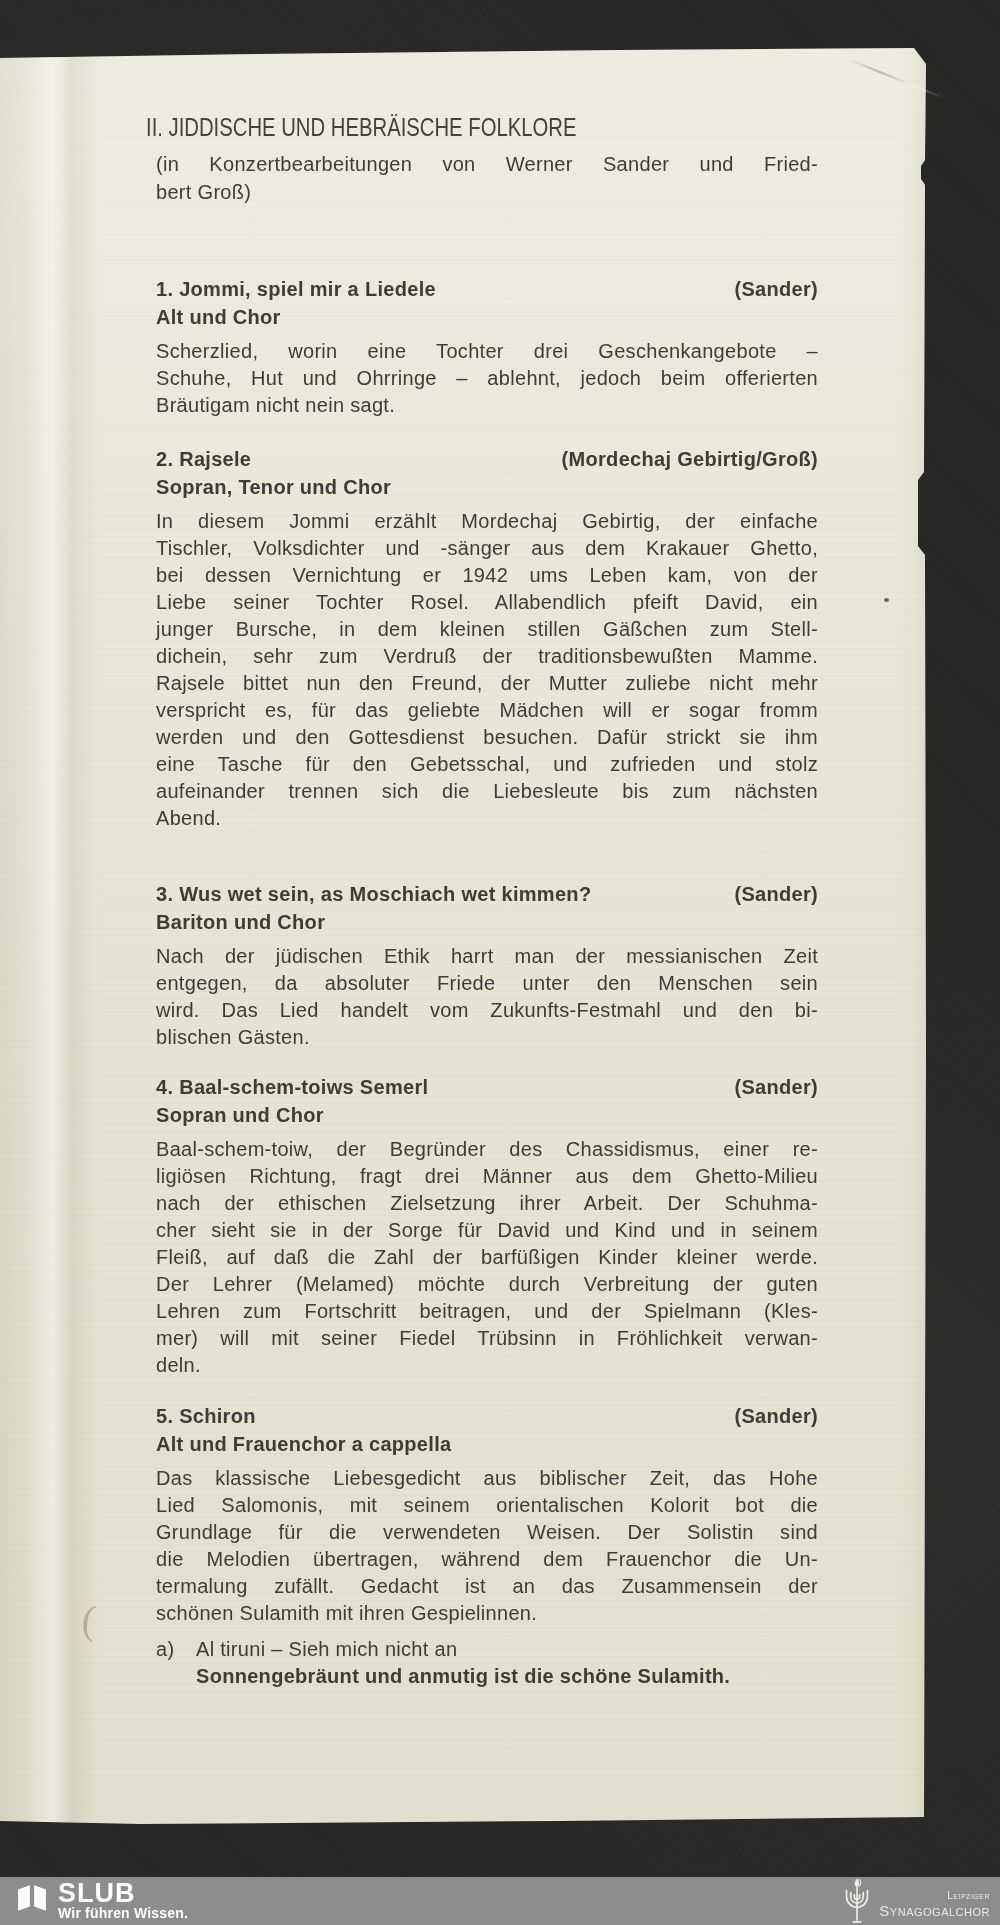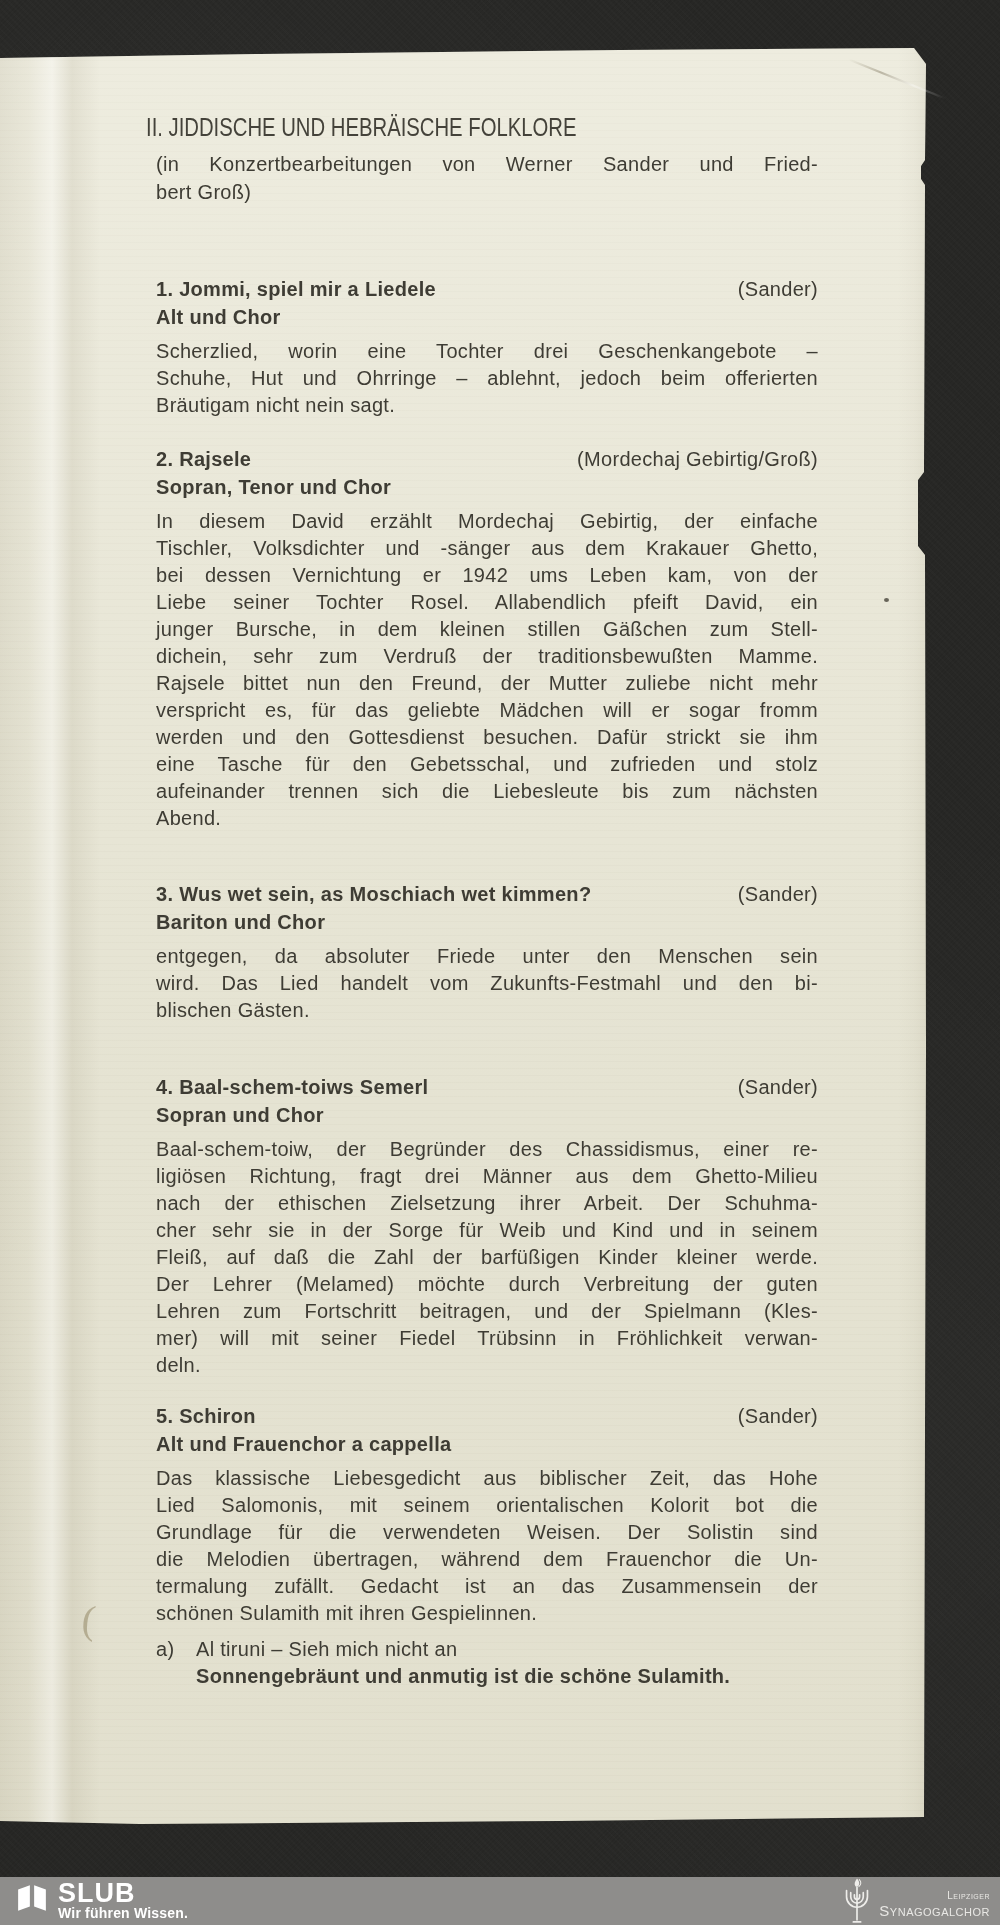--- a/index.html
+++ b/index.html
@@ -53,21 +53,21 @@
     font-size:26px;letter-spacing:0px;color:#44423a;
     transform:scaleX(0.78);transform-origin:left center;
     white-space:nowrap;font-weight:500;
   }
   .subtitle{position:absolute;left:156px;top:150px;width:662px;font-size:20px;letter-spacing:0.3px;}
   .jline{height:27px;line-height:27px;text-align:justify;text-align-last:justify;white-space:normal;}
   .jline.last{text-align-last:left;}
   .subtitle .jline{height:28px;line-height:28px;}
   .song-section{position:absolute;left:156px;width:662px;font-size:20px;letter-spacing:0.3px;}
   .song-head{display:flex;justify-content:space-between;height:28px;line-height:28px;font-weight:bold;}
-  .song-attribution{font-weight:normal;}
+  .song-attribution{font-weight:bold;}
   .song-scoring{height:28px;line-height:28px;font-weight:bold;}
   .song-body{margin-top:7px;}
   .subitem{position:absolute;left:156px;top:1636px;width:662px;font-size:20px;letter-spacing:0.3px;}
   .subitem-line1{height:27px;line-height:27px;}
   .subitem-label{display:inline-block;width:40px;}
   .subitem-line2{height:27px;line-height:27px;padding-left:40px;font-weight:bold;}
   
   .banner{position:absolute;left:0;top:1877px;width:1000px;height:48px;background:#8e8d8b;}
   .slub{position:absolute;left:16px;top:3px;display:flex;align-items:flex-start;}
   .slub-icon{margin-top:3px;}
@@ -110,21 +110,21 @@
         </div>
   </section>
 
   <section class="song-section" style="top: 445px;">
     <div class="song-head">
       <span class="song-title">2. Rajsele</span>
       <span class="song-attribution">(Mordechaj Gebirtig/Groß)</span>
     </div>
     <div class="song-scoring">Sopran, Tenor und Chor</div>
     <div class="song-body">
-          <div class="jline">In diesem David erzählt Mordechaj Gebirtig, der einfache</div>
+          <div class="jline">In diesem Jommi erzählt Mordechaj Gebirtig, der einfache</div>
           <div class="jline">Tischler, Volksdichter und -sänger aus dem Krakauer Ghetto,</div>
           <div class="jline">bei dessen Vernichtung er 1942 ums Leben kam, von der</div>
           <div class="jline">Liebe seiner Tochter Rosel. Allabendlich pfeift David, ein</div>
           <div class="jline">junger Bursche, in dem kleinen stillen Gäßchen zum Stell-</div>
           <div class="jline">dichein, sehr zum Verdruß der traditionsbewußten Mamme.</div>
           <div class="jline">Rajsele bittet nun den Freund, der Mutter zuliebe nicht mehr</div>
           <div class="jline">verspricht es, für das geliebte Mädchen will er sogar fromm</div>
           <div class="jline">werden und den Gottesdienst besuchen. Dafür strickt sie ihm</div>
           <div class="jline">eine Tasche für den Gebetsschal, und zufrieden und stolz</div>
           <div class="jline">aufeinander trennen sich die Liebesleute bis zum nächsten</div>
@@ -132,37 +132,38 @@
         </div>
   </section>
 
   <section class="song-section" style="top: 880px;">
     <div class="song-head">
       <span class="song-title">3. Wus wet sein, as Moschiach wet kimmen?</span>
       <span class="song-attribution">(Sander)</span>
     </div>
     <div class="song-scoring">Bariton und Chor</div>
     <div class="song-body">
+          <div class="jline">Nach der jüdischen Ethik harrt man der messianischen Zeit</div>
           <div class="jline">entgegen, da absoluter Friede unter den Menschen sein</div>
           <div class="jline">wird. Das Lied handelt vom Zukunfts-Festmahl und den bi-</div>
           <div class="jline last">blischen Gästen.</div>
         </div>
   </section>
 
   <section class="song-section" style="top: 1073px;">
     <div class="song-head">
       <span class="song-title">4. Baal-schem-toiws Semerl</span>
       <span class="song-attribution">(Sander)</span>
     </div>
     <div class="song-scoring">Sopran und Chor</div>
     <div class="song-body">
           <div class="jline">Baal-schem-toiw, der Begründer des Chassidismus, einer re-</div>
           <div class="jline">ligiösen Richtung, fragt drei Männer aus dem Ghetto-Milieu</div>
           <div class="jline">nach der ethischen Zielsetzung ihrer Arbeit. Der Schuhma-</div>
-          <div class="jline">cher sehr sie in der Sorge für Weib und Kind und in seinem</div>
+          <div class="jline">cher sieht sie in der Sorge für David und Kind und in seinem</div>
           <div class="jline">Fleiß, auf daß die Zahl der barfüßigen Kinder kleiner werde.</div>
           <div class="jline">Der Lehrer (Melamed) möchte durch Verbreitung der guten</div>
           <div class="jline">Lehren zum Fortschritt beitragen, und der Spielmann (Kles-</div>
           <div class="jline">mer) will mit seiner Fiedel Trübsinn in Fröhlichkeit verwan-</div>
           <div class="jline last">deln.</div>
         </div>
   </section>
 
   <section class="song-section" style="top: 1402px;">
     <div class="song-head">

